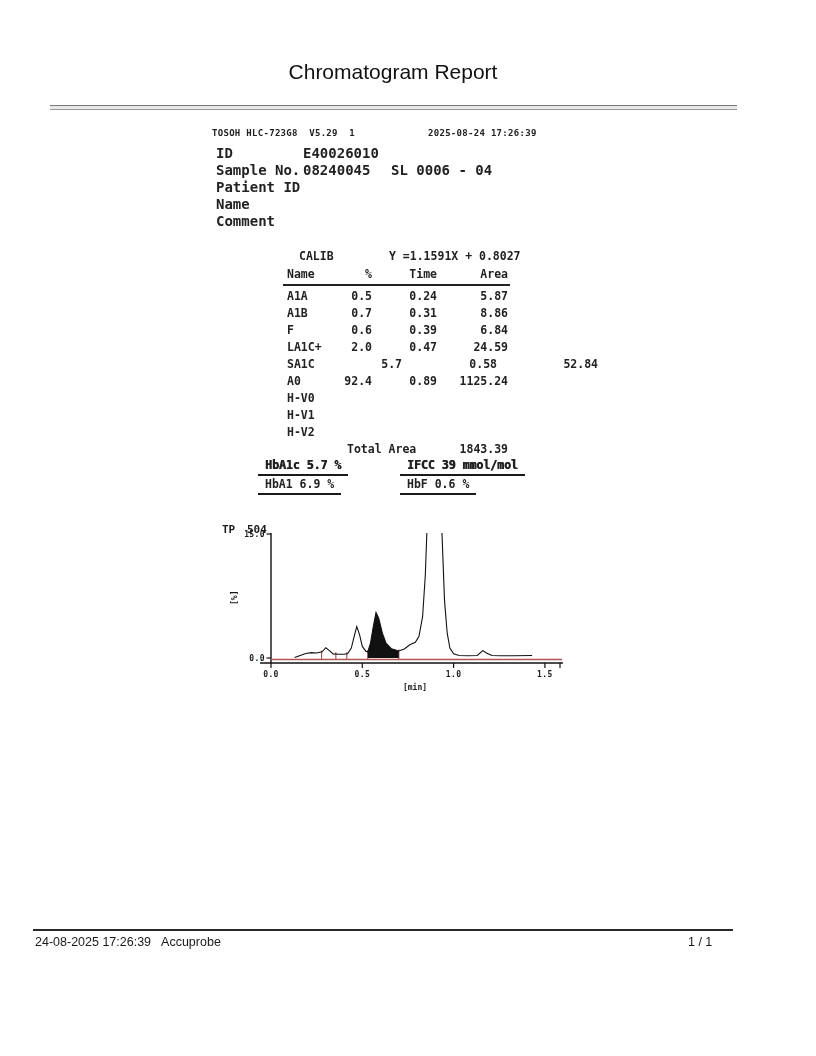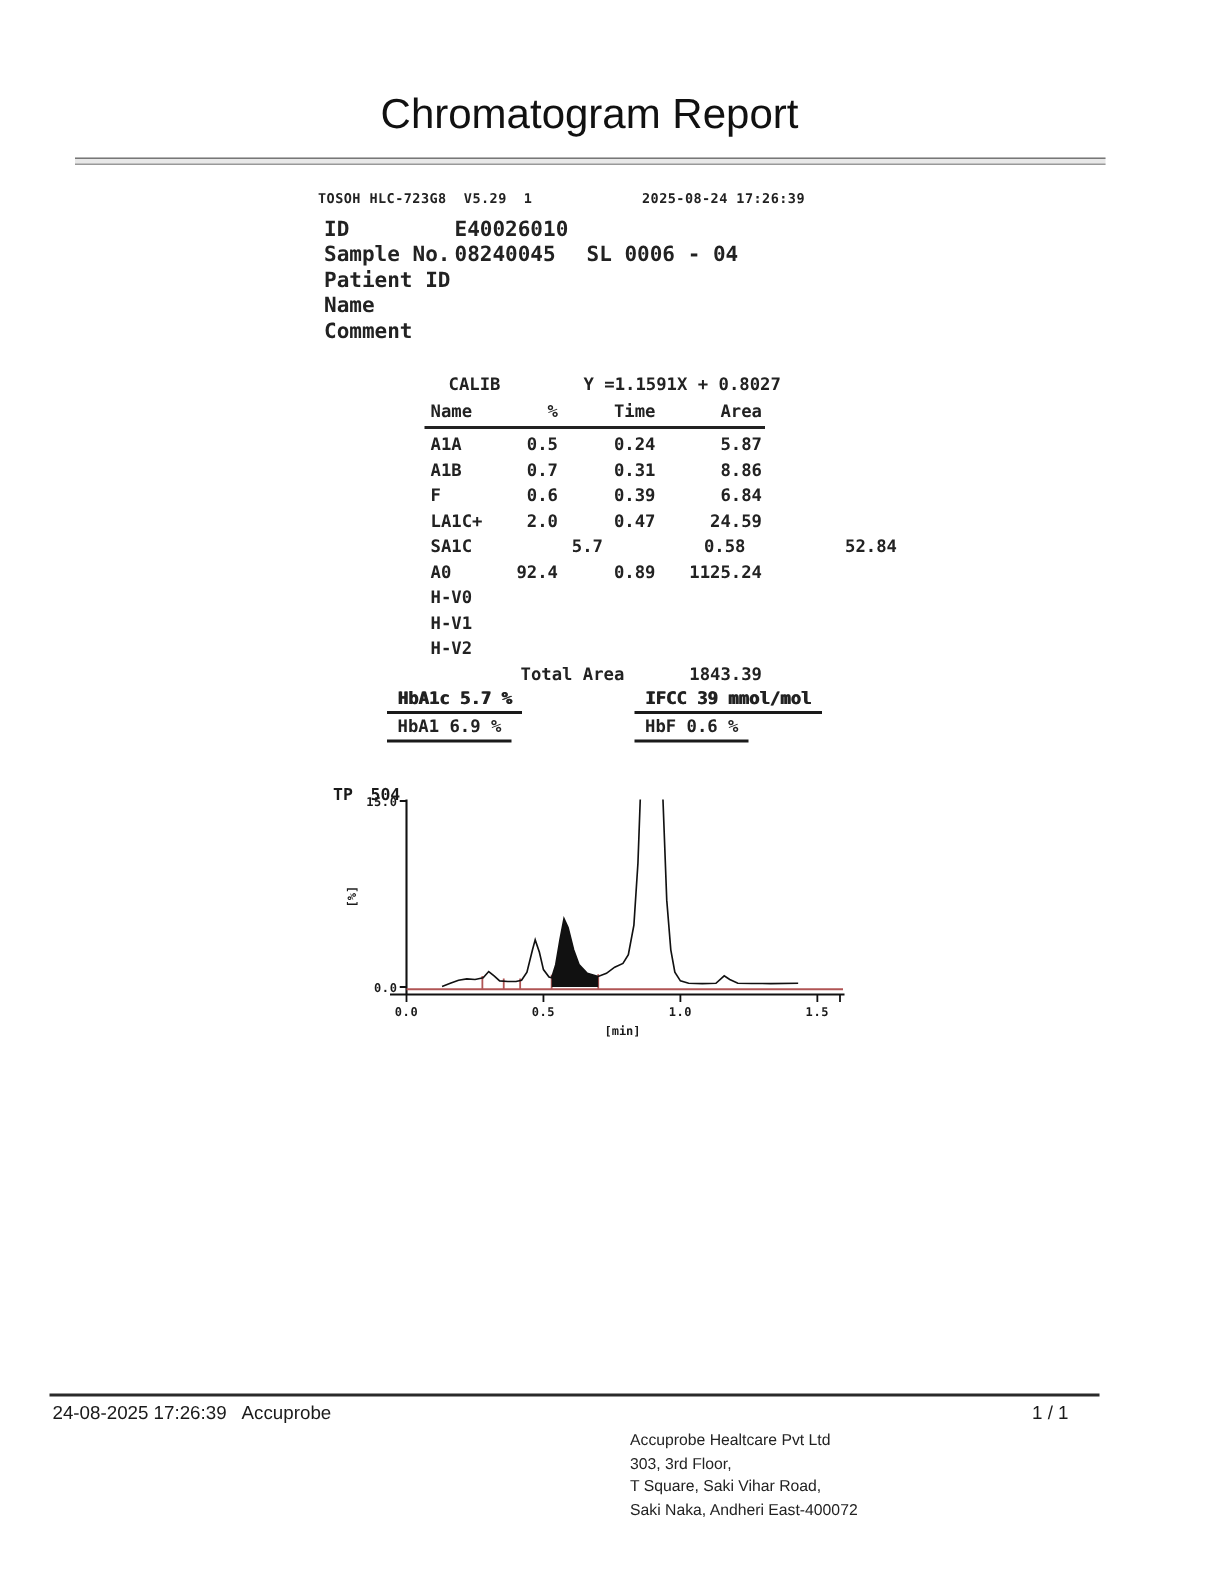--- a/index.html
+++ b/index.html
@@ -1,21 +1,21 @@
 <!DOCTYPE html>
 <html><head>
 <meta charset="utf-8">
 <style>
   html,body{margin:0;padding:0;background:#fff;}
   .page{position:relative;width:816px;height:1056px;background:#fff;overflow:hidden;
         font-family:"Liberation Sans",sans-serif;color:#1a1a1a;}
   .abs{position:absolute;}
 
   
-  .title{left:0;top:60px;width:786px;text-align:center;font-size:28px;color:#111;}
+  .title{left:0;top:60px;width:786px;text-align:center;font-size:21px;color:#111;}
   .rule-top{left:50px;top:105px;width:687px;height:3px;
             border-top:1px solid #777;border-bottom:1px solid #999;background:#e8e8e8;}
 
   
   .mono{font-family:"DejaVu Sans Mono",monospace;font-weight:bold;color:#222;}
   .machine-line{left:212px;top:128px;width:400px;height:14px;font-size:9px;letter-spacing:.3px;}
   .machine-date{position:absolute;left:216px;top:0;}
   .info-rows{left:212px;top:145px;width:360px;font-size:14px;}
   .info-row{position:relative;height:17px;}
   .info-row span{position:absolute;top:0;white-space:pre;}
@@ -34,21 +34,21 @@
   .calib-hr{position:absolute;left:0;top:37px;width:227px;height:0;border-top:2px solid #222;}
   .calib-total{position:absolute;top:195px;left:0;width:225px;height:16px;}
   .calib-total .t-label{position:absolute;left:64px;white-space:pre;}
   .calib-total .t-value{position:absolute;right:0;text-align:right;white-space:pre;}
 
   
   .results{left:0;top:0;font-size:11.5px;}
   .res-cell{position:absolute;white-space:pre;padding:0 7px 2px 7px;border-bottom:2px solid #1a1a1a;}
   .res-strong{text-shadow:.6px 0 0 currentColor;}
   .res-r1{top:458px;} .res-r2{top:477px;}
-  .res-cl{left:258px;} .res-cr{left:400px;margin-left:23px;}
+  .res-cl{left:258px;} .res-cr{left:400px;}
 
   
   .chart{left:210px;top:513px;}
   .chart text{font-family:"DejaVu Sans Mono",monospace;font-weight:bold;fill:#1a1a1a;}
   .tp-label{font-size:11px;}
   .axis-num{font-size:8px;letter-spacing:.4px;}
   .unit-label{font-size:8px;}
 
   
   .rule-bottom{left:33px;top:929px;width:700px;height:0;border-top:2px solid #2a2a2a;}
@@ -215,20 +215,14 @@
       </g>
     <polygon id="filled-peak" points="157.8,145 157.8,138.8 160.5,130.1 163.3,113.6 166.0,99.5 168.7,105.3 172.4,120.2 176.0,130.1 181.5,135.9 188.8,138.0 188.8,145" fill="#111111"></polygon>
     <polyline id="trace" fill="none" stroke-width="1.1" clip-path="url(#plotclip)" stroke="#111111" points="84.7,144.6 90.2,142.5 95.7,140.5 101.2,139.6 106.7,140.0 112.1,138.8 115.8,134.7 119.4,137.6 123.1,140.9 128.6,141.3 134.0,141.3 137.7,140.5 141.3,135.1 145.0,120.2 146.8,113.6 149.6,121.9 152.3,133.4 156.0,138.4 157.8,138.8 160.5,130.1 163.3,113.6 166.0,99.5 168.7,105.3 172.4,120.2 176.0,130.1 181.5,135.9 188.8,138.0 194.3,135.9 199.8,131.8 205.3,129.3 208.9,123.5 212.6,103.7 215.3,62.3 217.1,12.7 219.9,-185.7 229.0,-185.7 231.7,12.7 234.5,87.1 237.2,120.2 239.9,135.1 243.6,140.9 249.1,142.5 258.2,142.7 267.3,142.5 272.8,137.6 276.5,140.0 281.9,142.5 291.1,142.7 303.9,142.7 322.1,142.5"></polyline>
   </svg>
 
   <div class="abs rule-bottom"></div>
   <div class="abs footer-left">
     <span>24-08-2025 17:26:39</span><span class="src">Accuprobe</span>
   </div>
   <div class="abs footer-page">1 / 1</div>
-  <div class="abs address">
-      <div>Accuprobe Healtcare Pvt Ltd</div>
-      <div>303, 3rd Floor,</div>
-      <div>T Square, Saki Vihar Road,</div>
-      <div>Saki Naka, Andheri East-400072</div>
-    </div>
 
 </div>
 
 </body></html>

